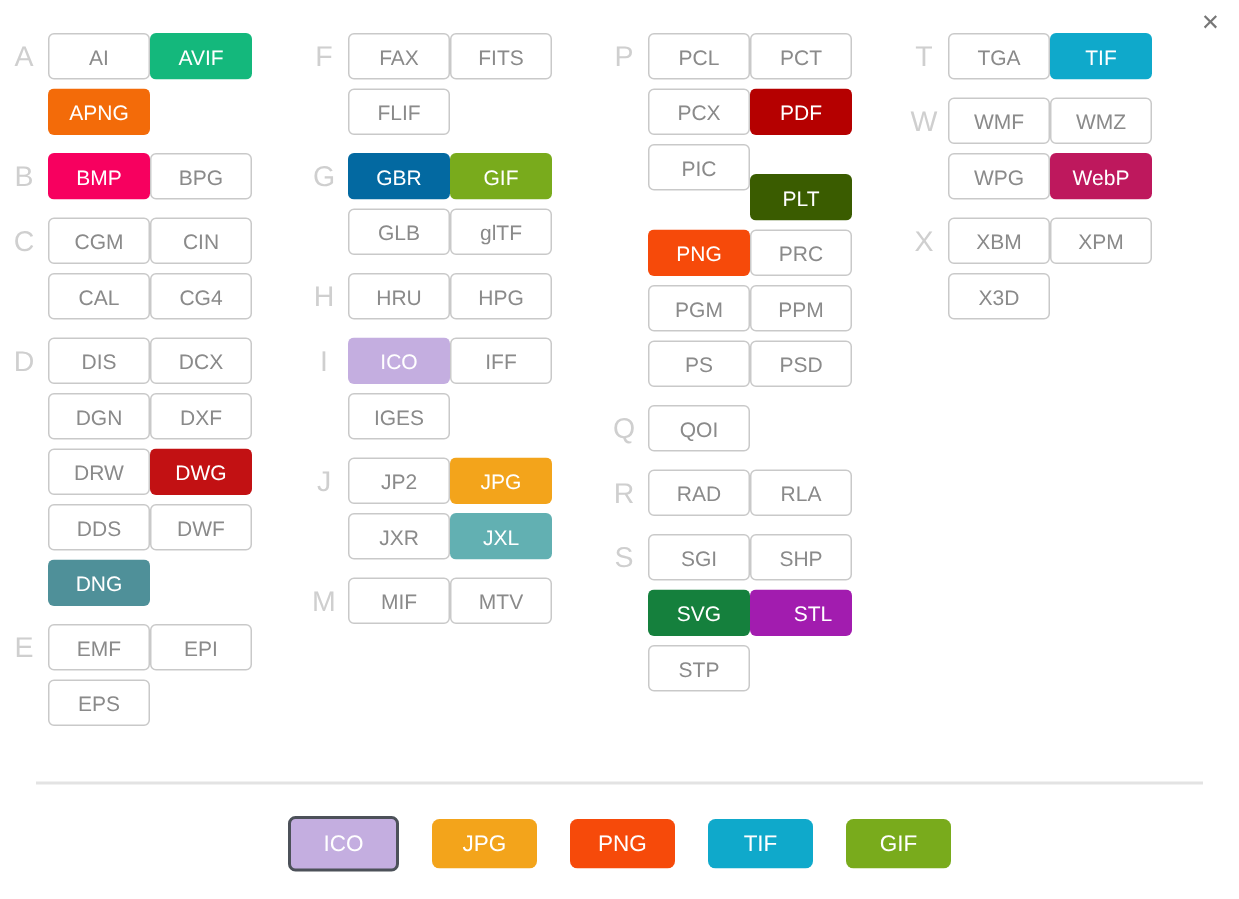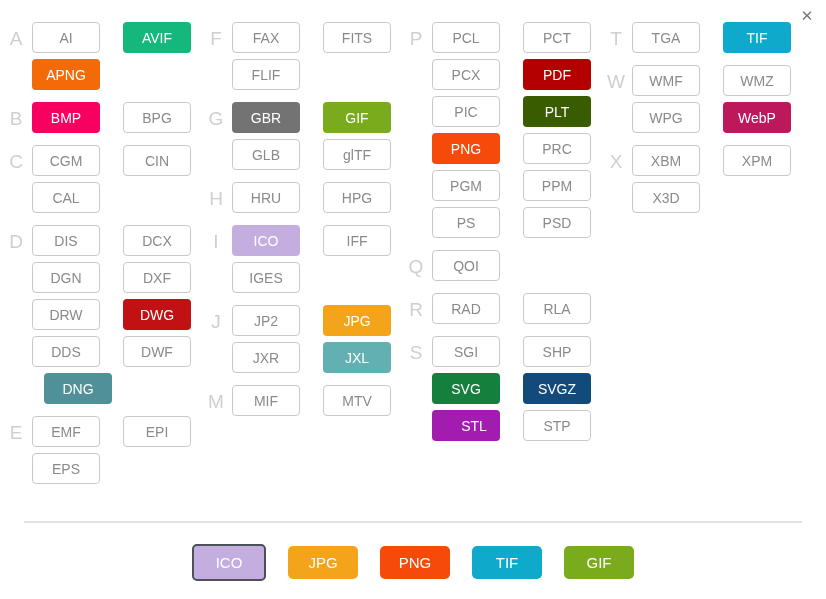--- a/index.html
+++ b/index.html
@@ -52,21 +52,21 @@
     line-height:30px;
     height:30px;
     padding-top:2px;
     box-sizing:border-box;
     user-select:none;
   }
   .group-rows{
     flex:1 1 auto;
     display:flex;
     flex-wrap:wrap;
-    gap:6px 23px;
+    gap:6px 0;
   }
   .fmt{
     width:68px;
     height:31px;
     box-sizing:border-box;
     border-radius:4px;
     border:1px solid #c9c9c9;
     background:#ffffff;
     color:#8a8a8a;
     font-size:14px;
@@ -153,34 +153,35 @@
           <div class="fmt filled" style="background: rgb(247, 0, 95);">BMP</div>
           <div class="fmt">BPG</div>
         </div>
       </div>
       <div class="letter-group">
         <div class="group-letter">C</div>
         <div class="group-rows">
           <div class="fmt">CGM</div>
           <div class="fmt">CIN</div>
           <div class="fmt">CAL</div>
+          <div class="fmt">CG4</div>
         </div>
       </div>
       <div class="letter-group">
         <div class="group-letter">D</div>
         <div class="group-rows">
           <div class="fmt">DIS</div>
           <div class="fmt">DCX</div>
           <div class="fmt">DGN</div>
           <div class="fmt">DXF</div>
           <div class="fmt">DRW</div>
           <div class="fmt filled" style="background: rgb(194, 17, 19);">DWG</div>
           <div class="fmt">DDS</div>
           <div class="fmt">DWF</div>
-          <div class="fmt filled" style="background: rgb(79, 144, 153); margin-left: 12px;">DNG</div>
+          <div class="fmt filled" style="background: rgb(79, 144, 153);">DNG</div>
         </div>
       </div>
       <div class="letter-group">
         <div class="group-letter">E</div>
         <div class="group-rows">
           <div class="fmt">EMF</div>
           <div class="fmt">EPI</div>
           <div class="fmt">EPS</div>
         </div>
       </div>
@@ -190,21 +191,21 @@
         <div class="group-letter">F</div>
         <div class="group-rows">
           <div class="fmt">FAX</div>
           <div class="fmt">FITS</div>
           <div class="fmt">FLIF</div>
         </div>
       </div>
       <div class="letter-group">
         <div class="group-letter">G</div>
         <div class="group-rows">
-          <div class="fmt filled" style="background: #737373;">GBR</div>
+          <div class="fmt filled" style="background: #0369a1;">GBR</div>
           <div class="fmt filled" style="background: rgb(121, 171, 28);">GIF</div>
           <div class="fmt">GLB</div>
           <div class="fmt">glTF</div>
         </div>
       </div>
       <div class="letter-group">
         <div class="group-letter">H</div>
         <div class="group-rows">
           <div class="fmt">HRU</div>
           <div class="fmt">HPG</div>
@@ -237,21 +238,21 @@
     </div>
     <div class="letter-column">
       <div class="letter-group">
         <div class="group-letter">P</div>
         <div class="group-rows">
           <div class="fmt">PCL</div>
           <div class="fmt">PCT</div>
           <div class="fmt">PCX</div>
           <div class="fmt filled" style="background: rgb(181, 0, 0);">PDF</div>
           <div class="fmt">PIC</div>
-          <div class="fmt filled" style="background: rgb(58, 92, 0);">PLT</div>
+          <div class="fmt filled" style="background: rgb(58, 92, 0); margin-top: 20px;">PLT</div>
           <div class="fmt filled" style="background: rgb(246, 74, 10);">PNG</div>
           <div class="fmt">PRC</div>
           <div class="fmt">PGM</div>
           <div class="fmt">PPM</div>
           <div class="fmt">PS</div>
           <div class="fmt">PSD</div>
         </div>
       </div>
       <div class="letter-group">
         <div class="group-letter">Q</div>
@@ -265,21 +266,20 @@
           <div class="fmt">RAD</div>
           <div class="fmt">RLA</div>
         </div>
       </div>
       <div class="letter-group">
         <div class="group-letter">S</div>
         <div class="group-rows">
           <div class="fmt">SGI</div>
           <div class="fmt">SHP</div>
           <div class="fmt filled" style="background: #15803d;">SVG</div>
-          <div class="fmt filled" style="background: rgb(19, 74, 124);">SVGZ</div>
           <div class="fmt filled" style="background: #a21caf; padding-left: 16px;">STL</div>
           <div class="fmt">STP</div>
         </div>
       </div>
     </div>
     <div class="letter-column last">
       <div class="letter-group">
         <div class="group-letter">T</div>
         <div class="group-rows">
           <div class="fmt">TGA</div>

